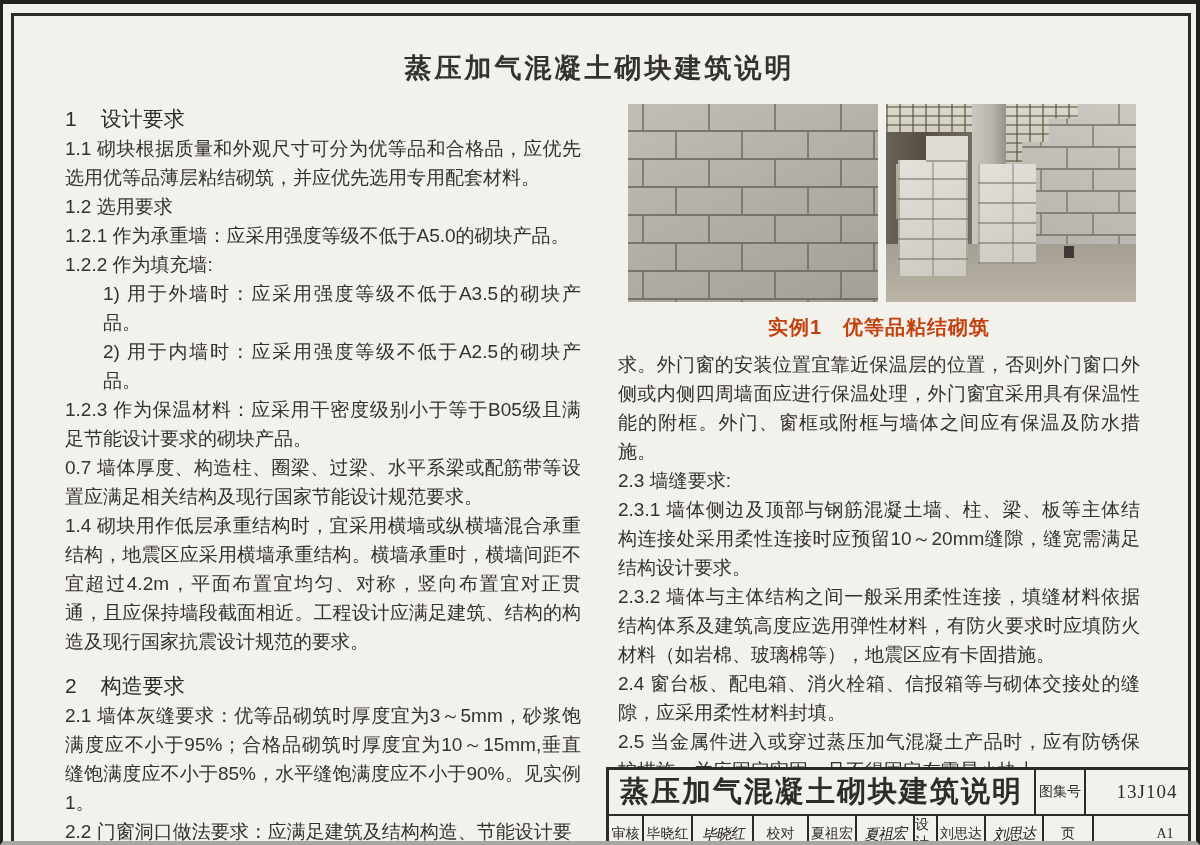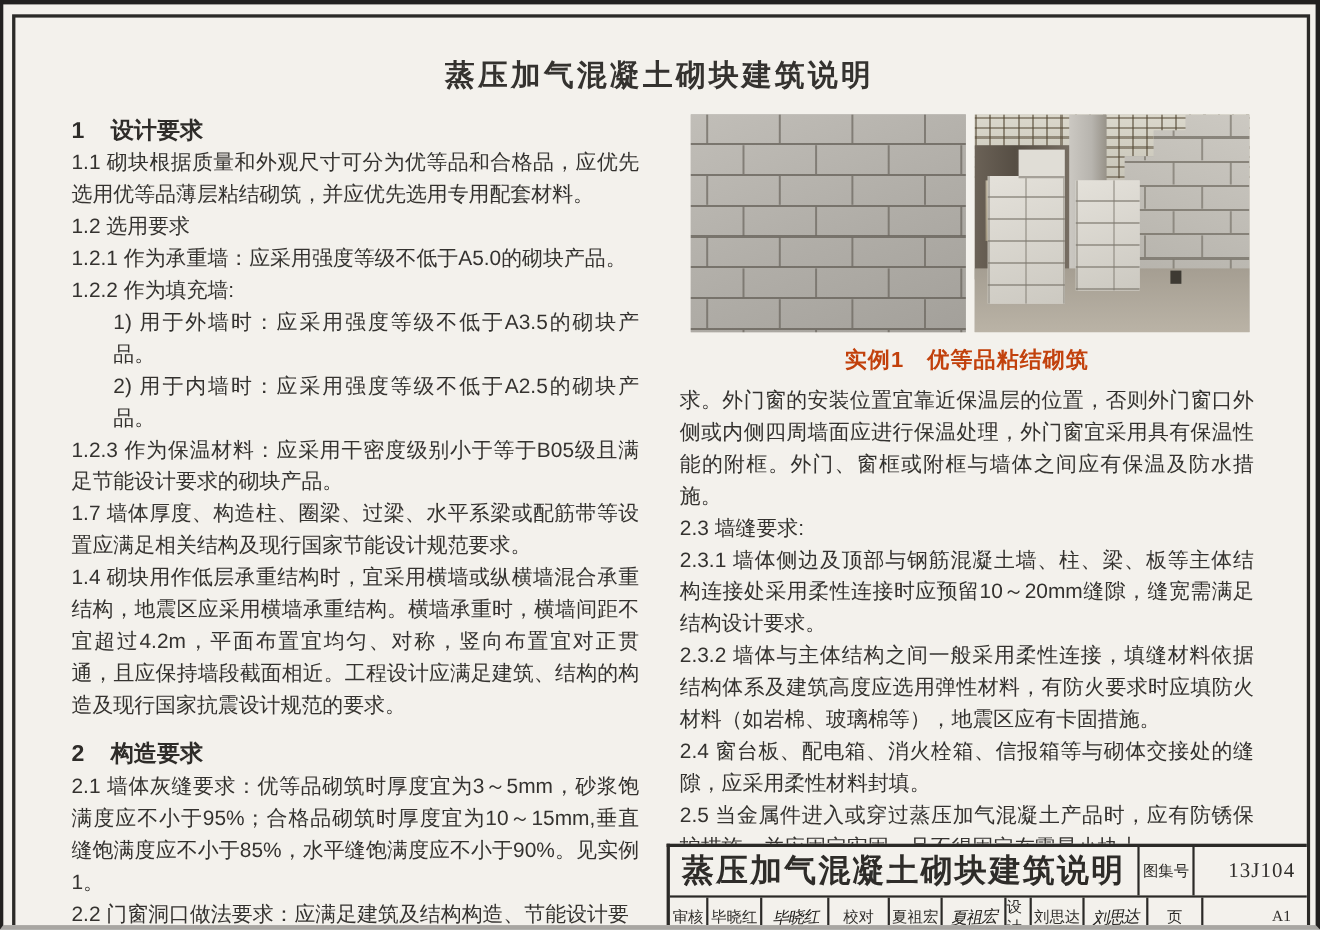--- a/index.html
+++ b/index.html
@@ -15,21 +15,21 @@
     position:absolute; left:8px; top:9px; width:1180px; height:832px;
     border:3px solid #2b2a27; pointer-events:none;
   }
   .doc-title {
     position:absolute; left:0; right:0; top:46px; text-align:center;
     font-size:27px; font-weight:bold; letter-spacing:3px; color:#34322f;
   }
   .col p { font-size:19px; line-height:29px; text-align:justify; color:#34322f; }
   .left-col  { position:absolute; left:62px;  top:100px; width:516px; }
   .right-col { position:absolute; left:615px; top:100px; width:522px; }
-  .h-sec { font-size:21px; font-weight:bold; line-height:30px; color:#2e2c29; }
+  .h-sec { font-size:21px; font-weight:normal; line-height:30px; color:#2e2c29; }
   .h-sec .num { display:inline-block; margin-right:24px; }
   .indent { padding-left:38px; }
   .sec2 { margin-top:15px; }
 
   .photos { margin-left:10px; width:508px; display:flex; gap:8px; }
   .photo { width:250px; height:198px; position:relative; overflow:hidden; }
   .photo-left {
     background-color:#b2afa9;
     background-image:
       repeating-linear-gradient(180deg, rgba(0,0,0,0) 0 26px, rgba(100,95,87,.75) 26px 28px),
@@ -124,21 +124,21 @@
     <div class="h-sec">
       <span class="num">1</span><span>设计要求</span>
     </div>
     <p>1.1 砌块根据质量和外观尺寸可分为优等品和合格品，应优先选用优等品薄层粘结砌筑，并应优先选用专用配套材料。</p>
     <p>1.2 选用要求</p>
     <p>1.2.1 作为承重墙：应采用强度等级不低于A5.0的砌块产品。</p>
     <p>1.2.2 作为填充墙:</p>
     <p class="indent">1) 用于外墙时：应采用强度等级不低于A3.5的砌块产品。</p>
     <p class="indent">2) 用于内墙时：应采用强度等级不低于A2.5的砌块产品。</p>
     <p>1.2.3 作为保温材料：应采用干密度级别小于等于B05级且满足节能设计要求的砌块产品。</p>
-    <p>1.7 墙体厚度、构造柱、圈梁、过梁、水平系梁或配筋带等设置应满足相关结构及现行国家节能设计规范要求。</p>
+    <p>0.7 墙体厚度、构造柱、圈梁、过梁、水平系梁或配筋带等设置应满足相关结构及现行国家节能设计规范要求。</p>
     <p>1.4 砌块用作低层承重结构时，宜采用横墙或纵横墙混合承重结构，地震区应采用横墙承重结构。横墙承重时，横墙间距不宜超过4.2m，平面布置宜均匀、对称，竖向布置宜对正贯通，且应保持墙段截面相近。工程设计应满足建筑、结构的构造及现行国家抗震设计规范的要求。</p>
     <div class="h-sec sec2">
       <span class="num">2</span><span>构造要求</span>
     </div>
     <p>2.1 墙体灰缝要求：优等品砌筑时厚度宜为3～5mm，砂浆饱满度应不小于95%；合格品砌筑时厚度宜为10～15mm,垂直缝饱满度应不小于85%，水平缝饱满度应不小于90%。见实例1。</p>
     <p>2.2 门窗洞口做法要求：应满足建筑及结构构造、节能设计要</p>
   </div>
 
   <div class="right-col col">
     <div class="photos">

